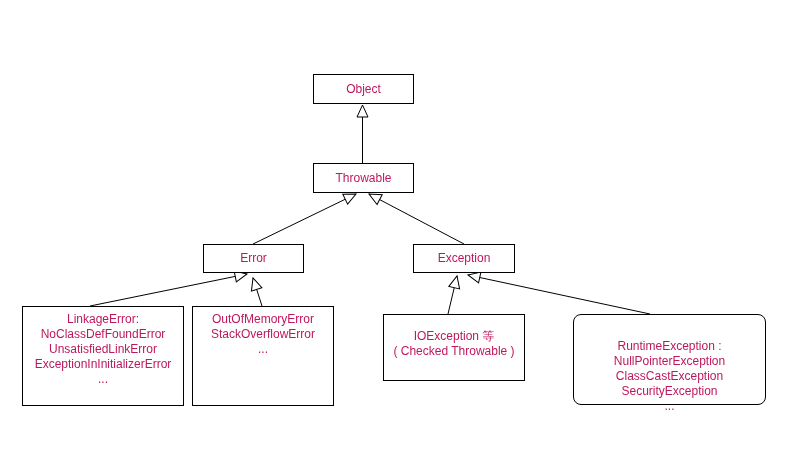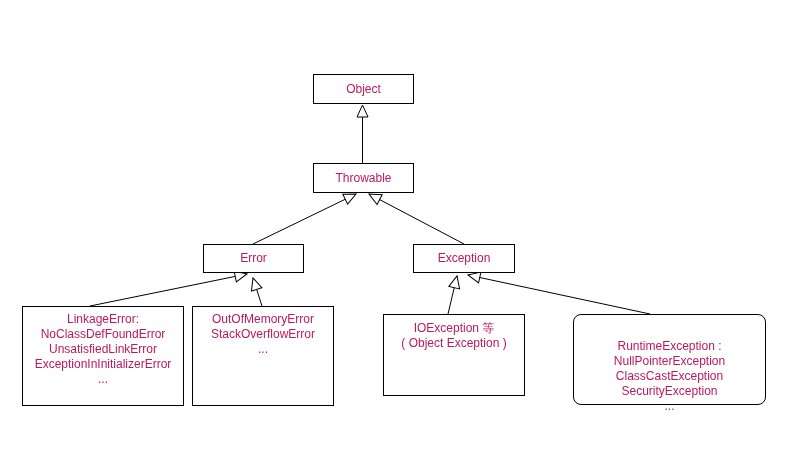--- a/index.html
+++ b/index.html
@@ -42,21 +42,21 @@
   .node.multi {
     padding-top: 5px;
   }
   
   #node-object     { left: 313px; top: 74px;  width: 101px; height: 30px; }
   #node-throwable  { left: 313px; top: 163px; width: 101px; height: 30px; }
   #node-error      { left: 203px; top: 244px; width: 101px; height: 29px; }
   #node-exception  { left: 413px; top: 244px; width: 102px; height: 29px; }
   #node-linkage    { left: 22px;  top: 306px; width: 162px; height: 100px; }
   #node-vm         { left: 192px; top: 306px; width: 142px; height: 100px; }
-  #node-io         { left: 383px; top: 314px; width: 142px; height: 82px;  padding-top: 6px; }
+  #node-io         { left: 383px; top: 314px; width: 142px; height: 67px;  padding-top: 14px; }
   #node-runtime    { left: 573px; top: 314px; width: 193px; height: 91px;  padding-top: 24px; border-radius: 8px; }
   .line { display: block; }
 </style>
 </head>
 <body>
 
 <div class="canvas">
 
   <svg class="edges-layer" width="803" height="474" viewBox="0 0 803 474" xmlns="http://www.w3.org/2000/svg">
     <defs>
@@ -100,21 +100,21 @@
   </div>
 
   <div id="node-vm" class="node multi">
     <span class="line">OutOfMemoryError</span>
     <span class="line">StackOverflowError</span>
     <span class="line">...</span>
   </div>
 
   <div id="node-io" class="node multi">
     <span class="line">IOException 等</span>
-    <span class="line">( Object Exception )</span>
+    <span class="line">( Checked Throwable )</span>
   </div>
 
   <div id="node-runtime" class="node multi">
     <span class="line">RuntimeException :</span>
     <span class="line">NullPointerException</span>
     <span class="line">ClassCastException</span>
     <span class="line">SecurityException</span>
     <span class="line">...</span>
   </div>
 

